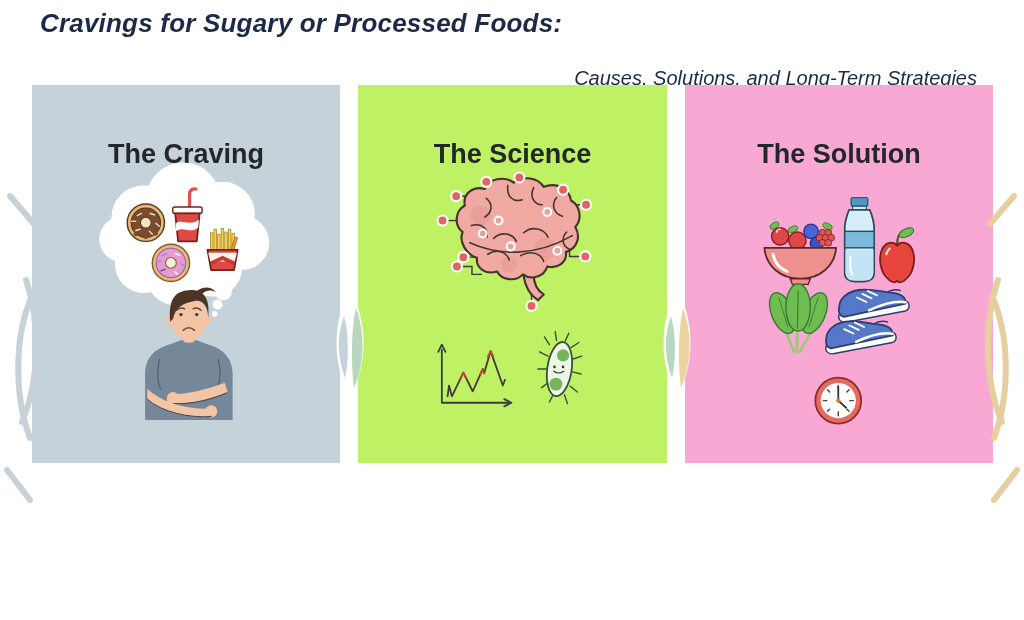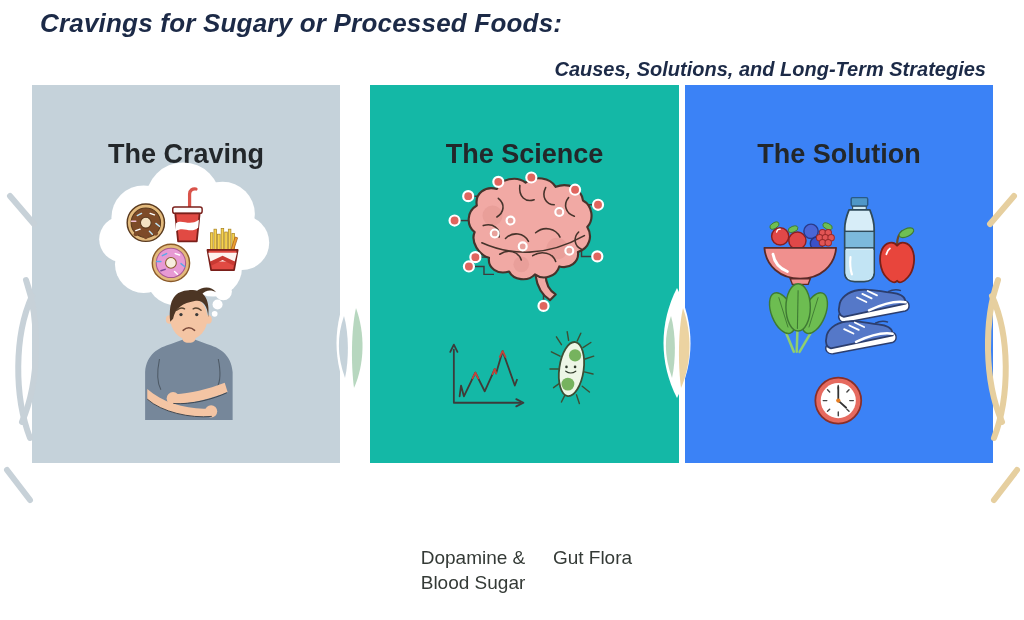--- a/index.html
+++ b/index.html
@@ -7,28 +7,28 @@
     width:1024px;height:620px;position:relative;overflow:hidden;
     background:#ffffff;
     font-family:"Liberation Sans", sans-serif;
   }
   .main-title{
     position:absolute;left:40px;top:8px;margin:0;
     font-size:26px;font-weight:bold;font-style:italic;
     color:#1c2a47;letter-spacing:0.2px;white-space:nowrap;
   }
   .sub-title{
-    position:absolute;right:34px;top:54px;margin:4px;
-    font-size:20px;font-weight:bold;font-style:italic;
+    position:absolute;right:34px;top:54px;margin:13px;
+    font-size:20px;font-weight:normal;font-style:italic;
     color:#1c2a47;white-space:nowrap;
   }
   .panel{position:absolute;top:85px;height:378px;}
   #panel-craving{left:32px;width:308px;background:#c5d2da;}
-  #panel-science{left:370px;width:309px;background:#14b8a6;}
-  #panel-solution{left:685px;width:308px;background:#3b82f6;}
+  #panel-science{left:358px;width:309px;background:#bef264;}
+  #panel-solution{left:685px;width:308px;background:#f9a8d4;}
   .panel-title{
     position:absolute;top:54px;left:0;right:0;margin:0;
     text-align:center;font-size:27px;font-weight:bold;color:#23272a;
   }
   .panel-art{position:absolute;left:0;top:0;width:100%;height:100%;display:block;}
   .icon-label{
     position:absolute;text-align:center;color:#343a36;
     font-size:19px;line-height:25px;white-space:pre-line;
   }
   #label-chart{left:18px;top:460px;width:170px;}
@@ -232,23 +232,20 @@
           <path d="M227,432 L231,444"></path>
       </g>
       <ellipse cx="220" cy="396" rx="17" ry="38" transform="rotate(8 220 396)" fill="#edf6e6" stroke="#3c4f35" stroke-width="2.5"></ellipse>
       <circle cx="225" cy="377" r="8.5" fill="#76b35e"></circle>
       <circle cx="215" cy="417" r="9" fill="#76b35e"></circle>
       <circle cx="213" cy="393" r="1.8" fill="#2e3a2a"></circle>
         <circle cx="225" cy="393" r="1.8" fill="#2e3a2a"></circle>
       <path d="M212,399 Q219,404 226,399" fill="none" stroke="#2e3a2a" stroke-width="1.6" stroke-linecap="round"></path>
     </g>
   </svg>
-  <div class="icon-label" id="label-chart">Dopamine &amp;
-Blood Sugar</div>
-  <div class="icon-label" id="label-bacteria">Gut Flora</div>
 </section>
 
 <section class="panel" id="panel-solution">
   <h3 class="panel-title">The Solution</h3>
   <svg class="panel-art" viewBox="0 0 308 527">
     <defs>
       <g id="shoe">
         <path d="M-2,30 L92,24 C98,26 98,36 90,38 L6,42 C-2,42 -5,35 -2,30 Z" fill="#ffffff" stroke="#2c3e6e" stroke-width="2"></path>
         <path d="M0,18 C2,8 14,0 30,0 C46,0 58,6 74,10 C86,13 92,18 92,24 L92,28 L4,34 C-2,32 -3,25 0,18 Z" fill="#5578c8" stroke="#2c3e6e" stroke-width="2.5" stroke-linejoin="round"></path>
         <path d="M40,30 C60,24 80,22 92,26" fill="none" stroke="#ffffff" stroke-width="3.5" stroke-linecap="round"></path>

